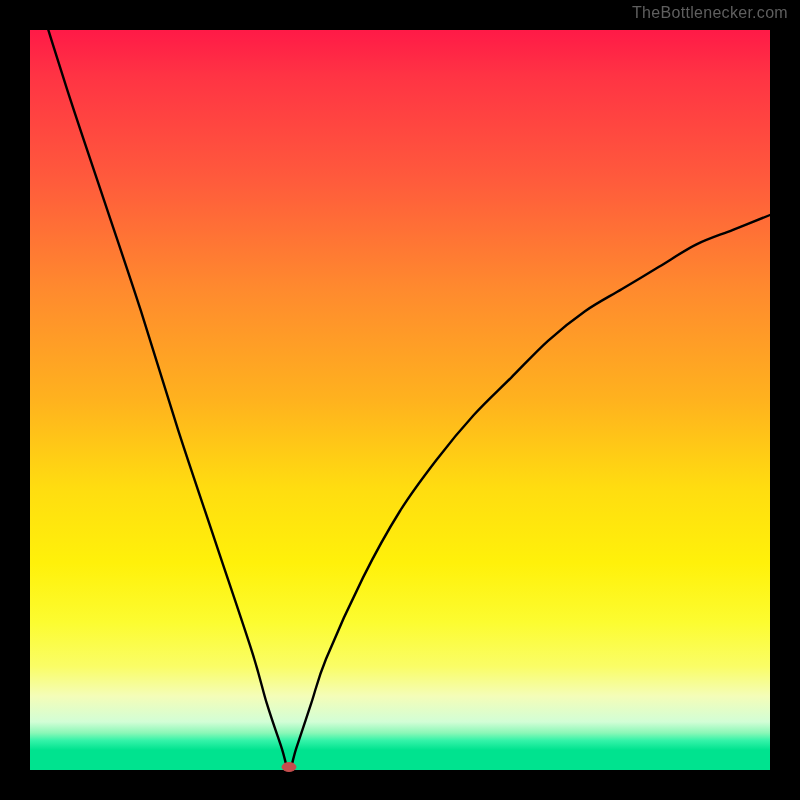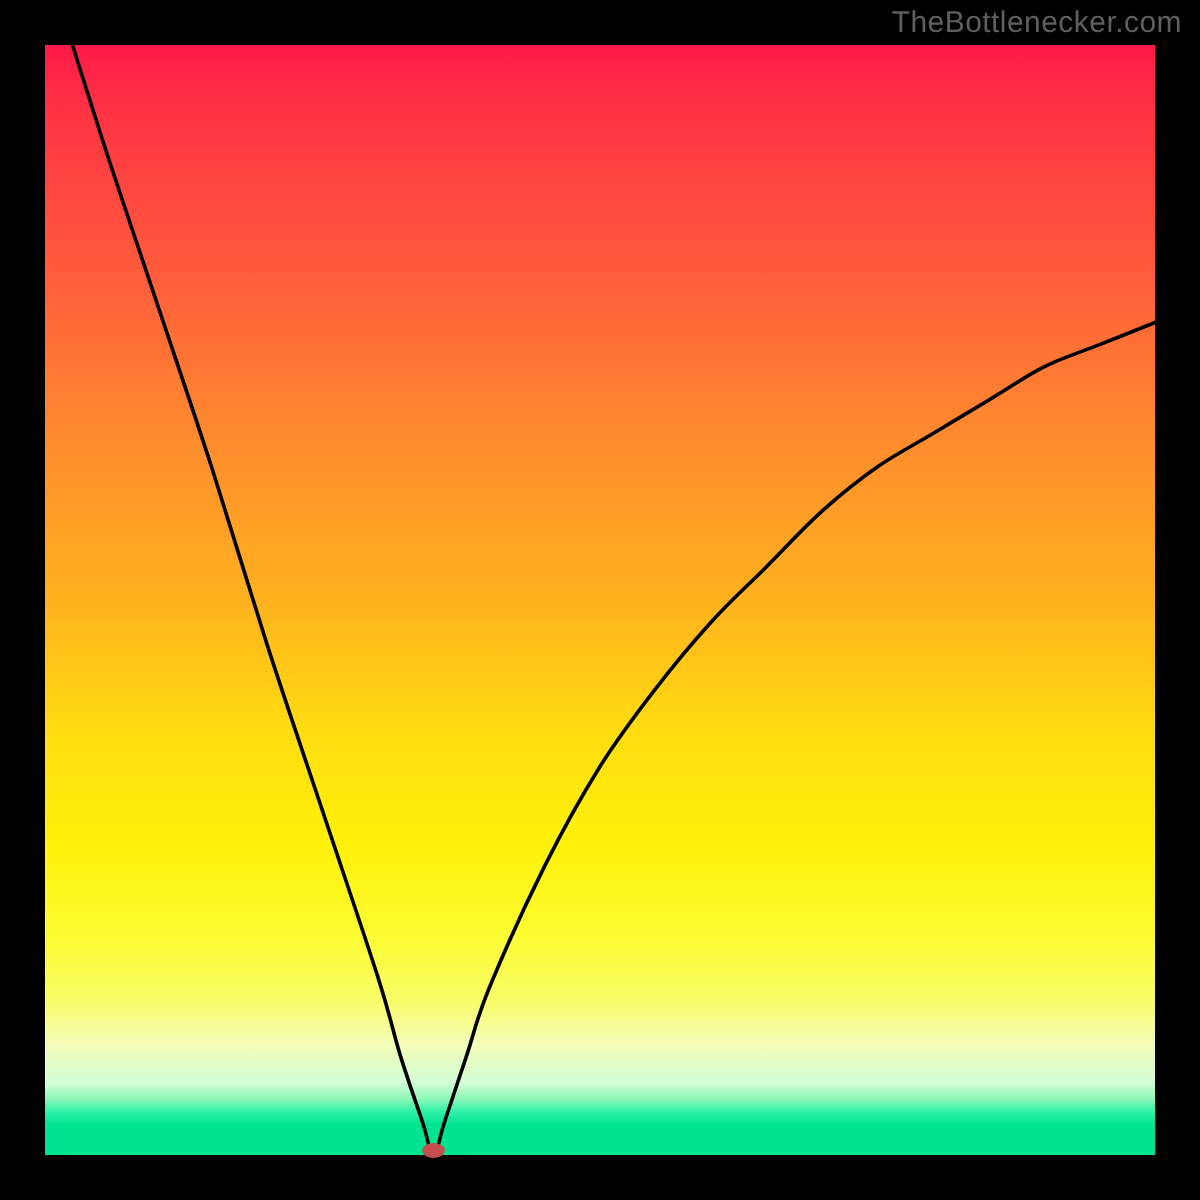--- a/index.html
+++ b/index.html
@@ -16,21 +16,21 @@
     left: 0;
     top: 0;
     width: 800px;
     height: 800px;
     background: #000;
   }
   .attribution {
     position: absolute;
     right: 12px;
     top: 4px;
-    font-size: 20px;
+    font-size: 16px;
     font-weight: 500;
     color: #5f5f5f;
     letter-spacing: 0.3px;
   }
   
   .plot {
     position: absolute;
     left: 30px;
     top: 30px;
     width: 740px;

